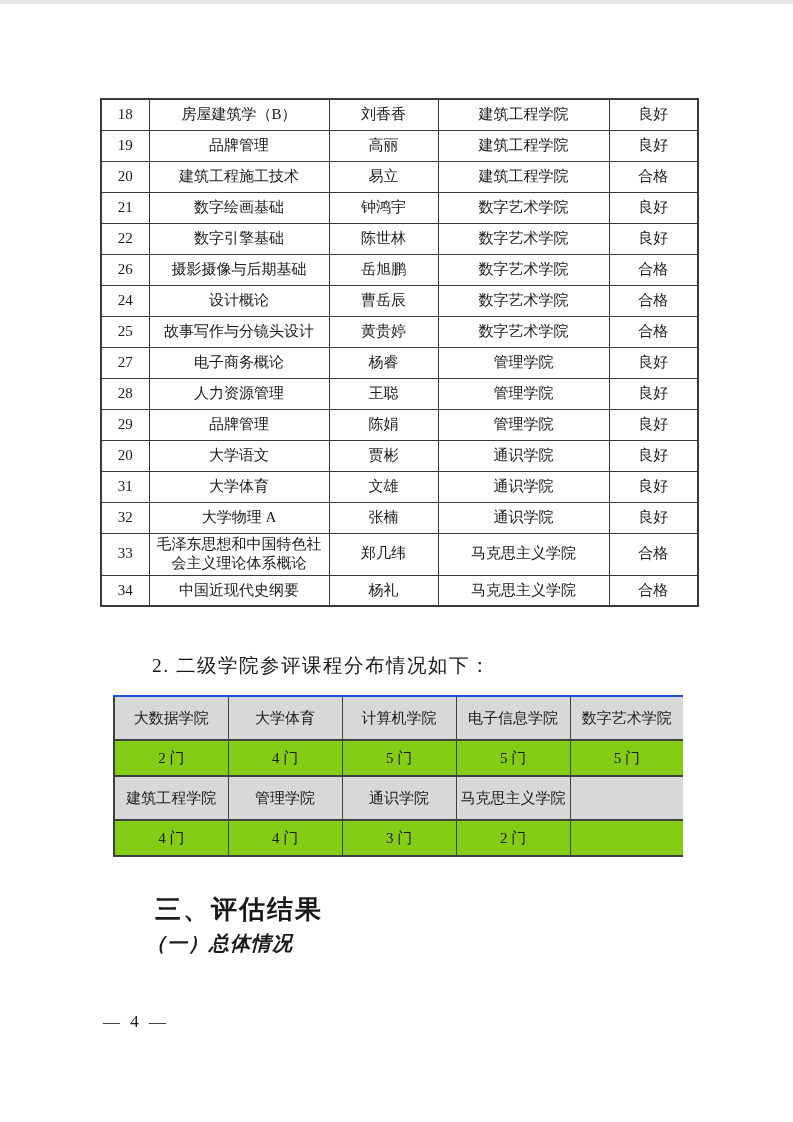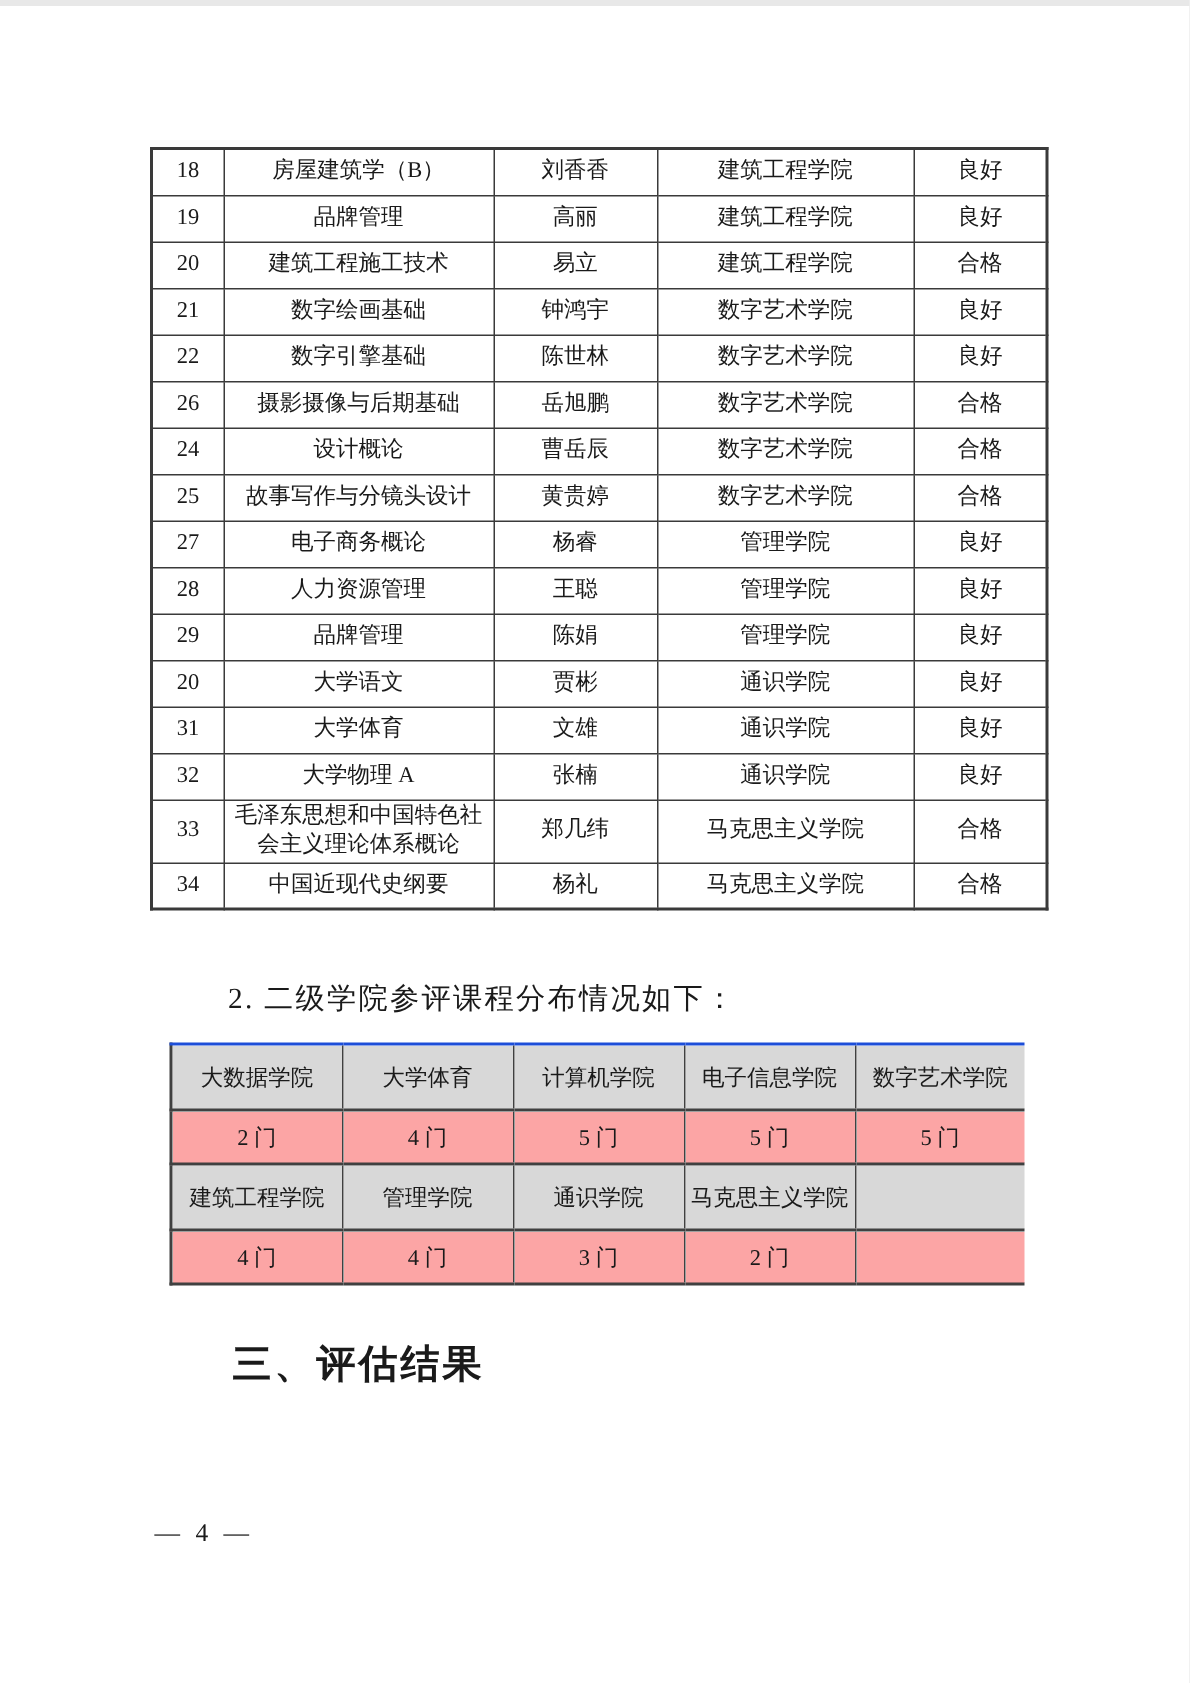--- a/index.html
+++ b/index.html
@@ -24,21 +24,21 @@
     border-top:2px solid #1d4ed8; border-bottom:2px solid #404040;
     border-left:1.5px solid #404040; border-right:none;
     text-align:center; vertical-align:middle; padding:0 4px; overflow:hidden;
   }
   #dist-table td:first-child { border-left:2px solid #404040; }
   #dist-table tr.header td {
     background:#d8d8d8; height:42px;
     font-family:"Liberation Sans", sans-serif; font-size:15px;
   }
   #dist-table tr.data td {
-    background:#fca5a5; height:34px;
+    background:#84cc16; height:34px;
     font-family:"Liberation Serif", serif; font-size:15px;
   }
 
   
   .sec2-heading {
     position:absolute; left:152px; top:648px;
     font-size:19.5px; letter-spacing:1.5px; white-space:nowrap;
   }
   .sec3-heading {
     position:absolute; left:155px; top:888px;
@@ -221,16 +221,17 @@
           <td>4 门</td>
           <td>3 门</td>
           <td>2 门</td>
           <td></td>
         </tr>
       </tbody>
   </table>
 
   <div class="sec3-heading">三、评估结果</div>
 
+  <div class="sec3-subheading">（一）总体情况</div>
 
   <div class="page-number">— 4 —</div>
 
 </div>
 
 </body></html>

